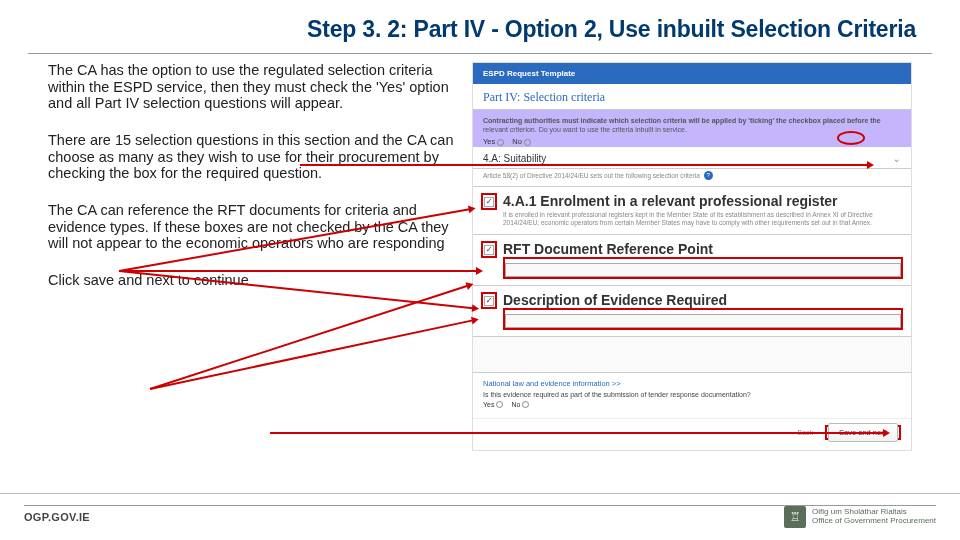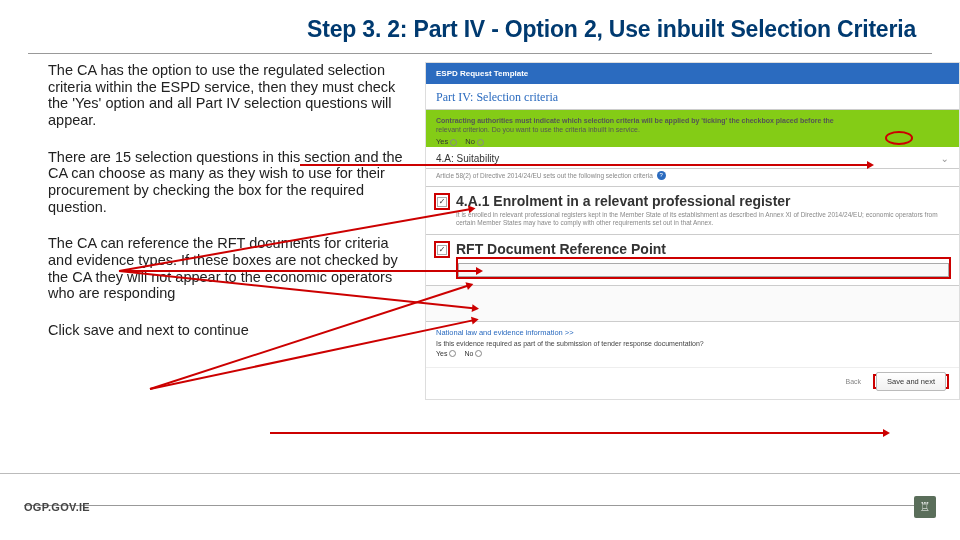--- a/index.html
+++ b/index.html
@@ -3,24 +3,24 @@
 <meta charset="utf-8">
 <style>
   * { box-sizing: border-box; margin: 0; padding: 0; }
   body { font-family: Arial, Helvetica, sans-serif; background: #fff; width: 960px; height: 540px; position: relative; overflow: hidden; }
   .title { color: #003a70; font-weight: 700; font-size: 23px; padding: 16px 44px 6px; letter-spacing: -0.2px; text-align: right; }
   .hr { border: none; border-top: 1px solid #999; margin: 4px 28px 8px; }
   .main { display: flex; padding: 0 0 0 28px; gap: 14px; margin-left: 20px; }
   .leftcol { width: 410px; font-size: 14.5px; color: #222; line-height: 1.15; }
   .leftcol p { margin-bottom: 20px; }
   .rightcol { flex: 1; position: relative; }
-  .espd { position: relative; width: 535px; border: 1px solid #ddd; background: #fff; font-size: 7.5px; }
+  .espd { position: relative; width: 440px; border: 1px solid #ddd; background: #fff; font-size: 7.5px; }
   .banner { background: #2b6bbf; color: #fff; padding: 6px 10px; font-size: 8px; font-weight: 700; }
   .panelhdr { padding: 6px 10px 4px; color: #2b6bbf; font-size: 12px; font-weight: 400; border-bottom: 1px solid #ccc; font-family: Liberation Serif, serif; }
-  .panelbody { padding: 6px 10px 0; background: #84cc16; color: #555; position: relative; font-size: 7px; line-height: 1.3; }
+  .panelbody { padding: 6px 10px 0; background: #c4b5fd; color: #555; position: relative; font-size: 7px; line-height: 1.3; }
   .panelbody .yesno { font-size: 7.5px; color: #333; margin-top: 3px; }
   .yescircle { position: absolute; border: 2px solid #c00; border-radius: 50%; }
   .subhead { padding: 6px 10px 4px; border-bottom: 1px solid #ccc; display: flex; justify-content: space-between; align-items: flex-end; }
   .subhead .t { color: #333; font-size: 10px; font-weight: 400; }
   .subhead .chev { color: #999; font-size: 10px; }
   .subtext { padding: 2px 10px 6px; color: #888; font-size: 6.5px; }
   .info-icon { display: inline-flex; width: 9px; height: 9px; background: #2b6bbf; color: #fff; border-radius: 50%; font-size: 6px; align-items: center; justify-content: center; margin-left: 4px; }
   .question-block { border-top: 1px solid #ccc; padding: 6px 8px; position: relative; }
   .chkrow { display: flex; align-items: flex-start; gap: 6px; }
   .chkbox { width: 10px; height: 10px; border: 1px solid #aaa; display: flex; align-items: center; justify-content: center; font-size: 8px; color: #333; flex-shrink: 0; margin-top: 1px; }
@@ -35,21 +35,21 @@
   .law-block .q { color: #444; margin-top: 3px; }
   .law-block .yn { font-size: 7px; color: #333; margin-top: 3px; }
   .radio { display: inline-block; width: 7px; height: 7px; border: 1px solid #888; border-radius: 50%; margin: 0 6px 0 2px; vertical-align: middle; }
   .footer-row { display: flex; justify-content: flex-end; align-items: center; gap: 12px; padding: 6px 10px 10px; border-top: 1px solid #eee; text-align: right; }
   .footer-row .back { font-size: 7px; color: #888; }
   .btn-save { border: 1px solid #bbb; background: linear-gradient(#fff,#f1f1f1); color: #333; font-size: 7.5px; padding: 4px 10px; border-radius: 2px; }
   .btn-save-outline { border: 2px solid #c00; padding: 1px; }
   
   .arrow { position: absolute; height: 2px; background: #c00; z-index: 5; }
   .arrow::after { content: ""; position: absolute; right: -6px; top: -3px; border-left: 7px solid #c00; border-top: 4px solid transparent; border-bottom: 4px solid transparent; }
-  .footer { position: absolute; bottom: 0; left: 0; right: 0; border-top: 1px solid #bbb; padding: 22px 24px; display: flex; justify-content: space-between; align-items: center; }
+  .footer { position: absolute; bottom: 0; left: 0; right: 0; border-top: 1px solid #bbb; padding: 12px 24px; display: flex; justify-content: space-between; align-items: center; }
   .footer .site { font-size: 11px; color: #444; font-weight: 700; letter-spacing: 0.3px; }
   .footer .logo { display: flex; align-items: center; gap: 6px; }
   .footer .logo .mark { width: 22px; height: 22px; background: #5a6e5a; border-radius: 2px; display: flex; align-items: center; justify-content: center; color: #fff; font-size: 12px; }
   .footer .logo .txt { font-size: 8px; color: #5a6e5a; line-height: 1.1; }
 </style>
 </head>
 <body>
 
 <div class="title">Step 3. 2: Part IV  - Option 2, Use inbuilt Selection Criteria</div>
 <hr class="hr">
@@ -103,20 +103,33 @@
             </span>
           <div style="flex:1">
             <div class="qtitle">RFT Document Reference Point</div>
             <div class="redbox">
                 <div class="evidence-input"></div>
               </div>
           </div>
         </div>
       </div>
 
+      <div class="question-block">
+        <div class="chkrow">
+          <span class="redbox-chk">
+              <span class="chkbox">✓</span>
+            </span>
+          <div style="flex:1">
+            <div class="qtitle">Description of Evidence Required</div>
+            <div class="redbox">
+                <div class="evidence-input"></div>
+              </div>
+          </div>
+        </div>
+      </div>
 
       <div class="gap"></div>
 
       <div class="law-block">
         <div class="link">National law and evidence information &gt;&gt;</div>
         <div class="q">Is this evidence required as part of the submission of tender response documentation?</div>
         <div class="yn">
           <span>Yes</span><span class="radio"></span>
           <span>No</span><span class="radio"></span>
         </div>
@@ -138,14 +151,18 @@
 <div class="arrow" style="left:119px; top:270px; width:356px; transform-origin:left center; transform:rotate(6deg);"></div>
 <div class="arrow" style="left:150px; top:388px; width:334px; transform-origin:left center; transform:rotate(-18deg);"></div>
 <div class="arrow" style="left:150px; top:388px; width:330px; transform-origin:left center; transform:rotate(-12deg);"></div>
 <div class="arrow" style="left:270px; top:432px; width:614px;"></div>
 
 <hr class="hr" style="position:absolute;bottom:34px;left:0;right:0;margin:0 24px;">
 <div class="footer">
   <div class="site">OGP.GOV.IE</div>
   <div class="logo">
     <div class="mark">♖</div>
+    <div class="txt">
+      <div>Oifig um Sholáthar Rialtais</div>
+      <div>Office of Government Procurement</div>
+    </div>
   </div>
 </div>
 
 </body></html>

